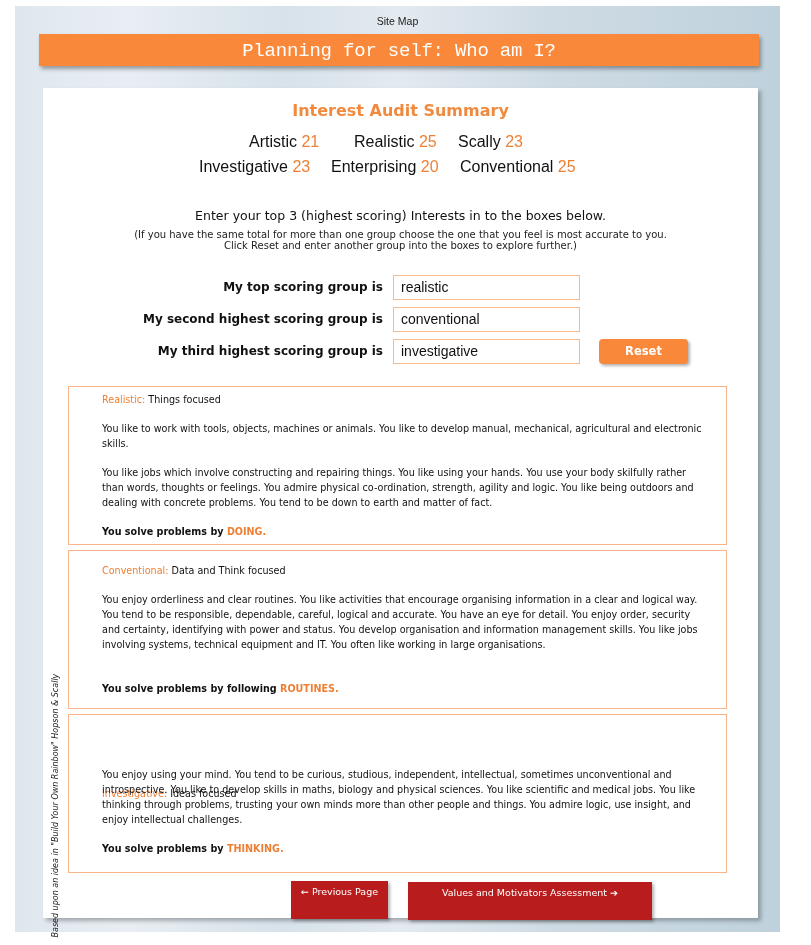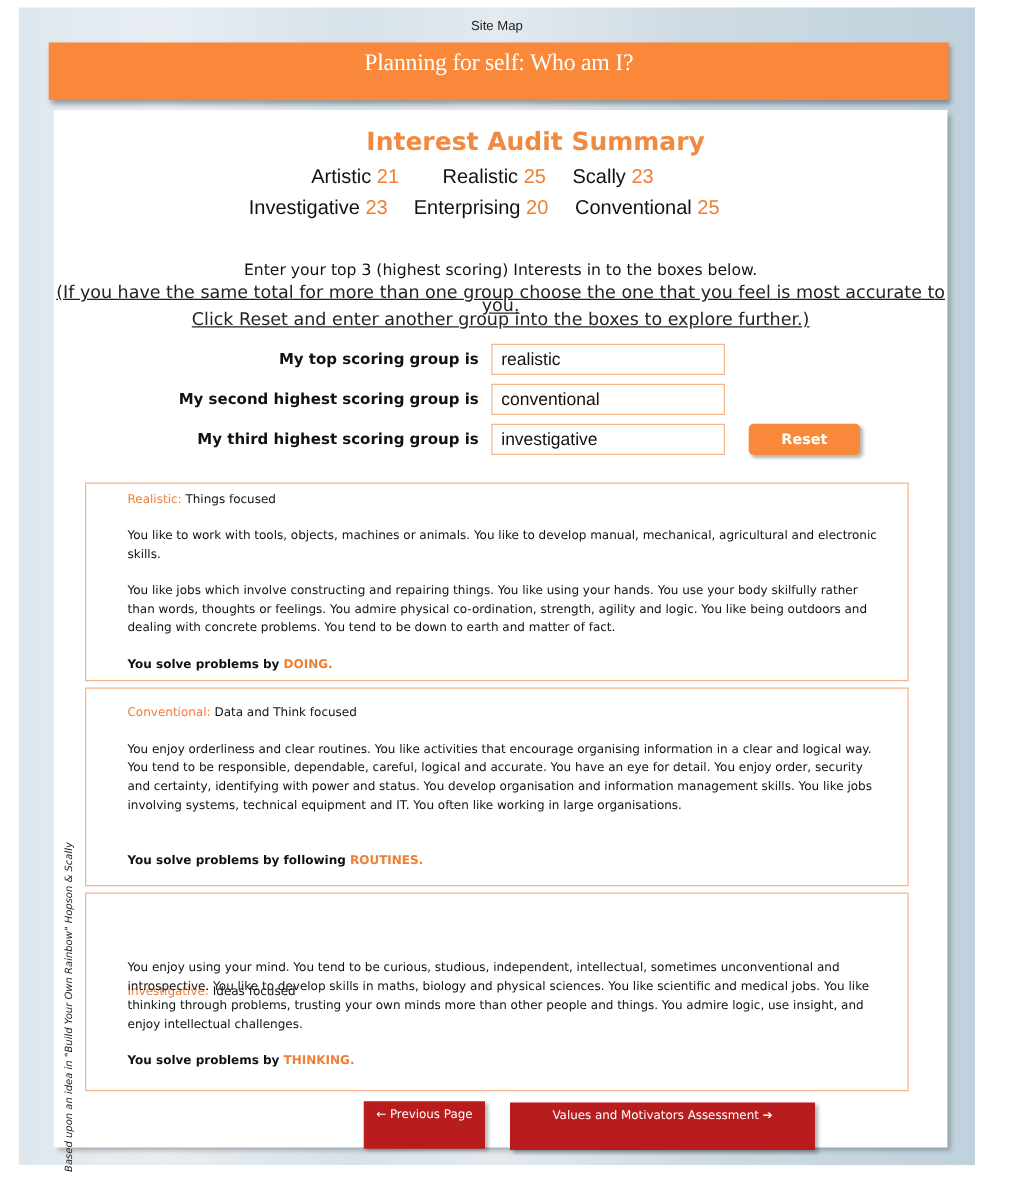--- a/index.html
+++ b/index.html
@@ -9,45 +9,45 @@
   }
   .bg-panel {
     position:absolute; left:15px; top:6px; width:765px; height:926px;
     background: linear-gradient(90deg, #dfe7ee 0%, #e8eef3 15%, #d7e2ea 35%, #e3eaf0 50%, #cfdbe4 70%, #c4d5df 90%, #bfd1dc 100%);
   }
   .site-map {
     position:absolute; left:0; top:15px; width:795px; text-align:center;
     font-size:10.5px; color:#222; font-family:"Liberation Sans", sans-serif;
   }
   .title-bar {
-    position:absolute; left:39px; top:34px; width:720px; height:46px;
+    position:absolute; left:39px; top:34px; width:720px; height:32px;
     background:#f9883a; box-shadow: 2px 3px 4px rgba(0,0,0,0.35);
     color:#fff; text-align:center; line-height:34px; font-size:19px;
-    font-family:Liberation Serif, serif; letter-spacing:-0.2px;
+    font-family:Liberation Mono, monospace; letter-spacing:-0.2px;
   }
   .card {
     position:absolute; left:43px; top:88px; width:715px; height:830px;
     background:#ffffff; box-shadow: 3px 3px 4px rgba(0,0,0,0.28);
   }
   .summary-title {
     position:absolute; left:0; top:13px; width:715px; text-align:center;
-    color:#f08a3e; font-weight:bold; font-size:20px;margin-left:28px;
+    color:#f08a3e; font-weight:bold; font-size:16px;
   }
   .score-row {
     position:absolute; font-family:"Liberation Sans", sans-serif; font-size:16px; color:#111;
     white-space:nowrap;
   }
   .score-row .num { color:#ee8036; }
   .instr {
     position:absolute; left:0; top:120px; width:715px; text-align:center;
     font-size:12.5px; font-weight:normal; color:#111;
   }
   .instr-sub {
     position:absolute; left:0; top:141px; width:715px; text-align:center;
-    font-size:14px; color:#222; line-height:11px;text-decoration:underline;
+    font-size:10px; color:#222; line-height:11px;
   }
   .field-label {
     position:absolute; width:320px; text-align:right; font-size:12px; font-weight:bold; color:#111;
     left:20px;
   }
   .field-input {
     position:absolute; left:350px; width:187px; height:25px; box-sizing:border-box;
     border:1.5px solid #f8b98b; background:#fff; padding:0 7px;
     font-family:"Liberation Sans", sans-serif; font-size:14px; color:#111; line-height:22px;
   }

